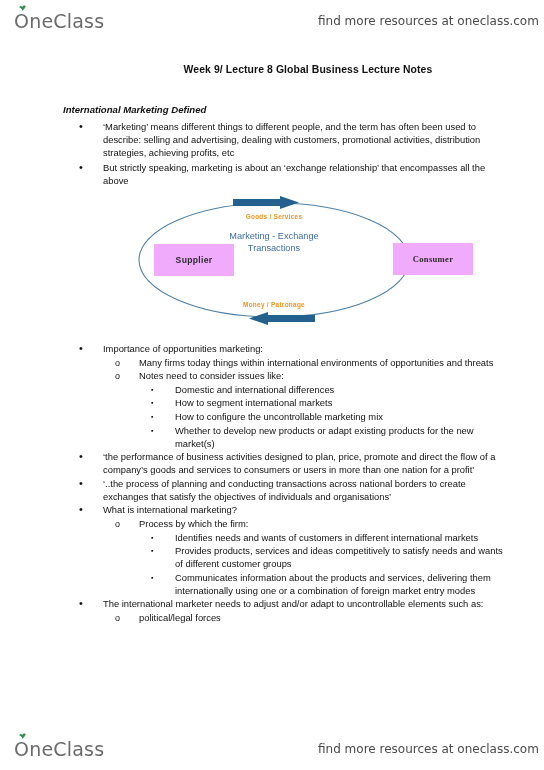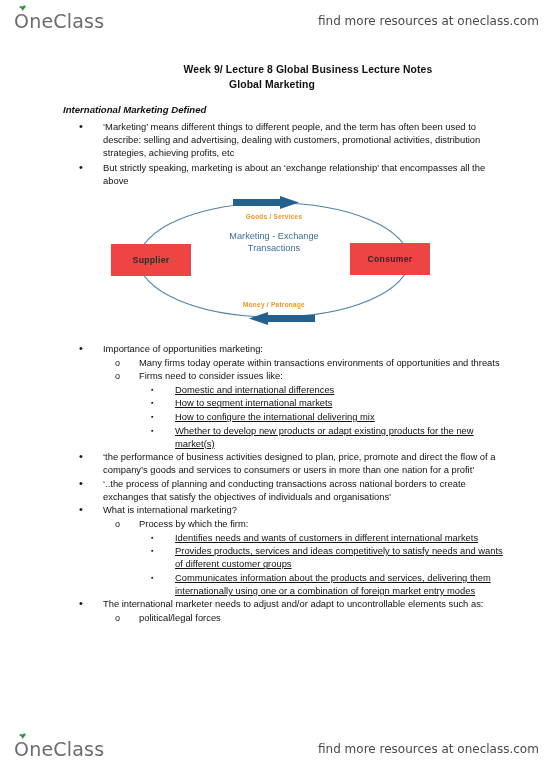--- a/index.html
+++ b/index.html
@@ -109,46 +109,47 @@
     display: block;
   }
 
   
   .lvl1 { left: 79px; width: 408px; padding-left: 24px; }
   .lvl1 .mk { font-size: 11px; line-height: 13px; }
   
   .lvl2 { left: 115px; width: 372px; padding-left: 24px; }
   .lvl2 .mk { font-size: 9px; line-height: 14px; }
   
-  .lvl3 { left: 151px; width: 336px; padding-left: 24px; text-decoration: underline; }
+  .lvl3 { left: 151px; width: 336px; padding-left: 24px; }
   .lvl3 .mk { font-size: 7px; line-height: 14px; }
 
   
   .diagram {
     position: absolute;
     left: 100px;
     top: 196px;
     width: 348px;
     height: 138px;
   }
   .diagram svg { display: block; }
 
   .dg-box {
     position: absolute;
-    background: #ef4444;
+    background: #f0abfc;
     display: flex;
     align-items: center;
     justify-content: center;
     font-size: 8.6px;
     font-weight: bold;
     color: #2b2b2b;
     letter-spacing: 0.3px;
+    margin-left: 43px;
   }
   .dg-box.supplier { left: 11px;  top: 48px; width: 80px; height: 32px; }
-  .dg-box.consumer { left: 250px; top: 47px; width: 80px; height: 32px; }
+  .dg-box.consumer { left: 250px; top: 47px; width: 80px; height: 32px; font-family: Liberation Serif, serif; }
 
   .dg-center {
     position: absolute;
     left: 104px;
     top: 34px;
     width: 140px;
     text-align: center;
     font-size: 9.2px;
     line-height: 12px;
     color: #3C6E9F;
@@ -179,56 +180,55 @@
         <svg class="logo-leaf" viewBox="0 0 7 6">
           <path d="M3.5 6 C3.2 3.6 1.4 2.6 0.2 2.2 C1.0 0.9 2.6 0.7 3.4 1.9 C3.9 0.6 5.6 0.2 6.8 0.9 C6.3 2.6 4.8 3.9 3.5 6 Z" fill="#2f8f4e"></path>
         </svg>
       </span>
       <span>Class</span>
     </div>
     <div class="promo">find more resources at oneclass.com</div>
   </div>
 
   <div class="doc-title line1">Week 9/ Lecture 8 Global Business Lecture Notes</div>
-  <div class="doc-title line2">Global Marketing</div>
 
   <div class="section-heading" style="top:104px;">International Marketing Defined</div>
 
   <div id="bullets-host">
       <div class="li lvl1" style="top: 120px; visibility: visible;">
         <span class="mk">•</span>
         <span class="tx">‘Marketing’ means different things to different people, and the term has often been used to describe: selling and advertising, dealing with customers, promotional activities, distribution strategies, achieving profits, etc</span>
       </div>
       <div class="li lvl1" style="top: 160.6px; visibility: visible;">
         <span class="mk">•</span>
         <span class="tx">But strictly speaking, marketing is about an ‘exchange relationship’ that encompasses all the above</span>
       </div>
       <div class="li lvl1" style="top: 342px; visibility: visible;">
         <span class="mk">•</span>
         <span class="tx">Importance of opportunities marketing:</span>
       </div>
       <div class="li lvl2" style="top: 355.6px; visibility: visible;">
         <span class="mk">o</span>
-        <span class="tx">Many firms today operate within transactions environments of opportunities and threats</span>
+        <span class="tx">Many firms today things within international environments of opportunities and threats</span>
       </div>
       <div class="li lvl2" style="top: 369.2px; visibility: visible;">
         <span class="mk">o</span>
-        <span class="tx">Firms need to consider issues like:</span>
+        <span class="tx">Notes need to consider issues like:</span>
       </div>
       <div class="li lvl3" style="top: 382.8px; visibility: visible;">
         <span class="mk">▪</span>
         <span class="tx">Domestic and international differences</span>
       </div>
       <div class="li lvl3" style="top: 396.4px; visibility: visible;">
         <span class="mk">▪</span>
         <span class="tx">How to segment international markets</span>
       </div>
       <div class="li lvl3" style="top: 410px; visibility: visible;">
         <span class="mk">▪</span>
-        <span class="tx">How to configure the international delivering mix</span>
+        <span class="tx">How to configure the uncontrollable marketing mix</span>
       </div>
       <div class="li lvl3" style="top: 423.6px; visibility: visible;">
         <span class="mk">▪</span>
         <span class="tx">Whether to develop new products or adapt existing products for the new market(s)</span>
       </div>
       <div class="li lvl1" style="top: 450.2px; visibility: visible;">
         <span class="mk">•</span>
         <span class="tx">‘the performance of business activities designed to plan, price, promote and direct the flow of a company’s goods and services to consumers or users in more than one nation for a profit’</span>
       </div>
       <div class="li lvl1" style="top: 476.8px; visibility: visible;">

